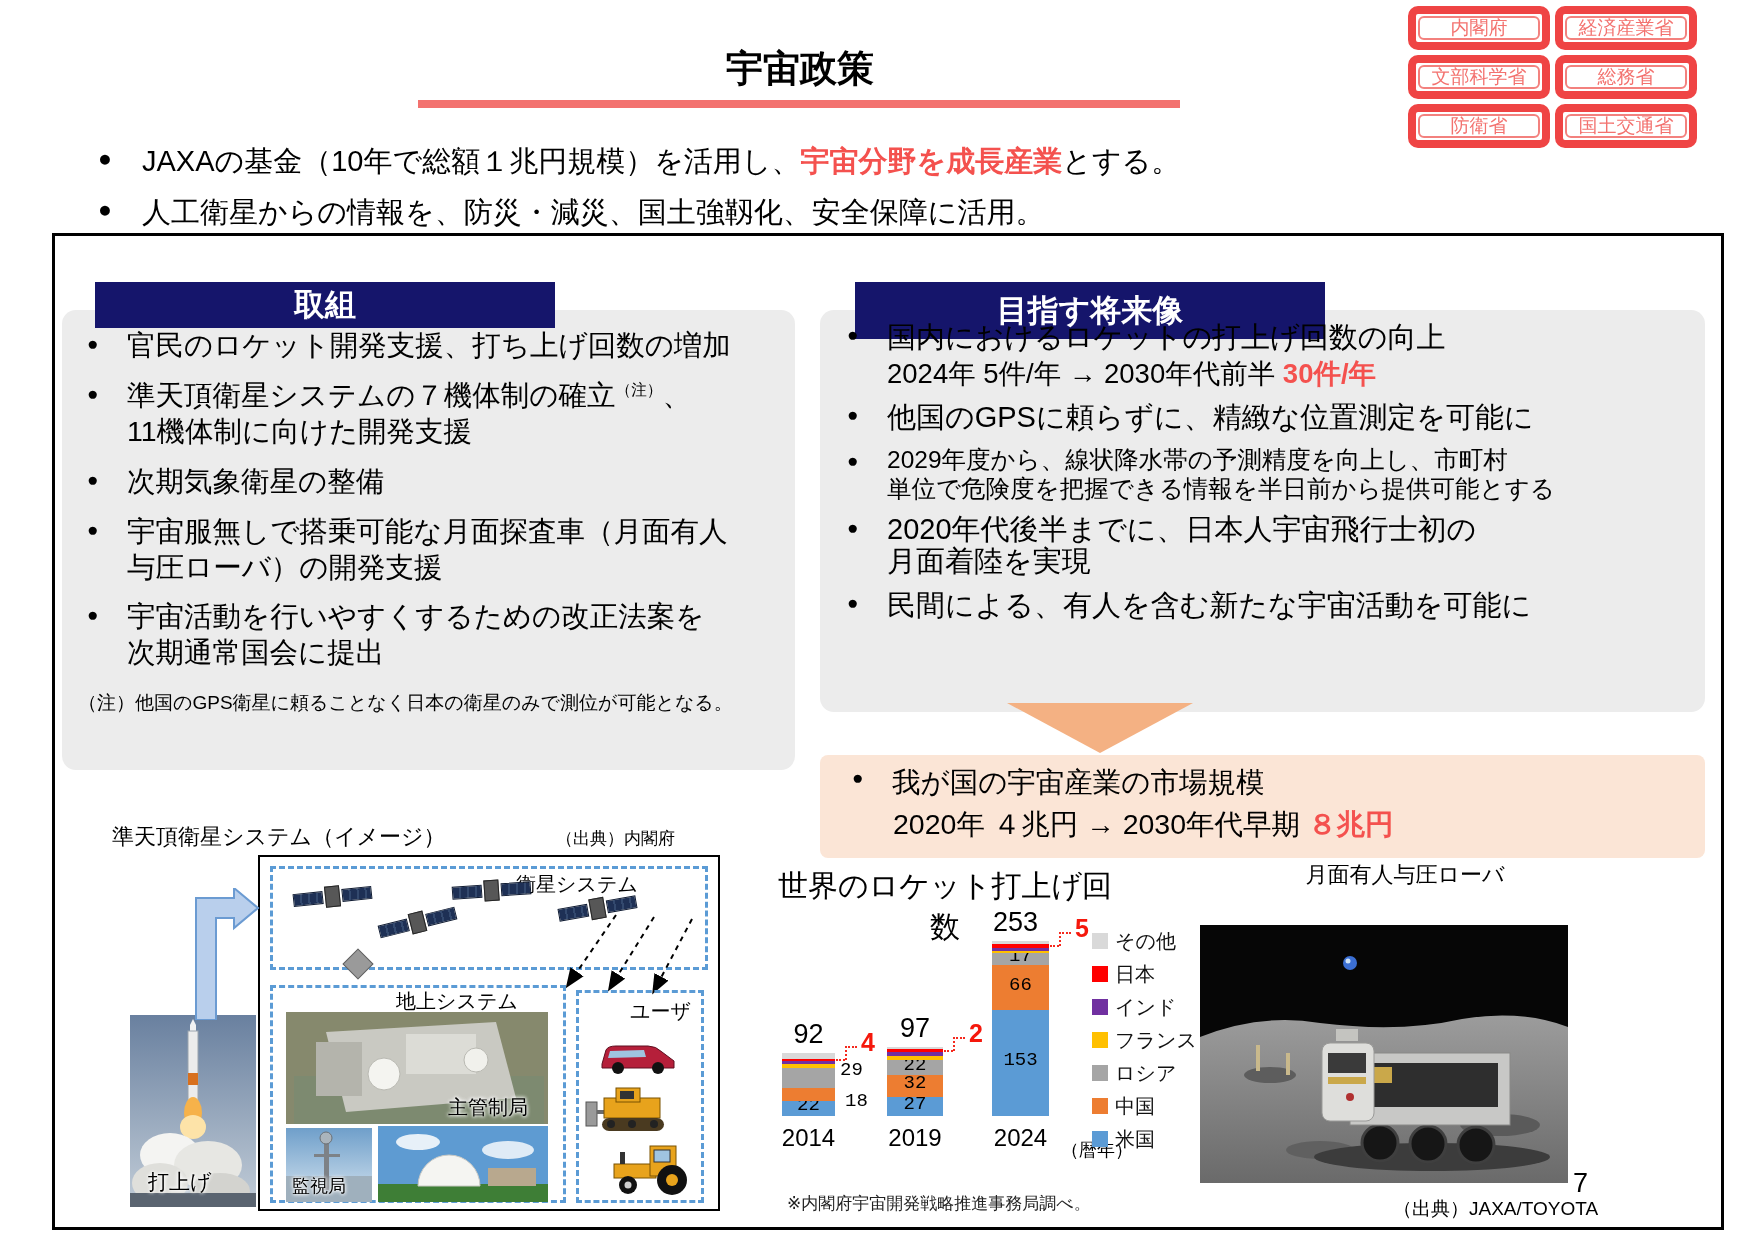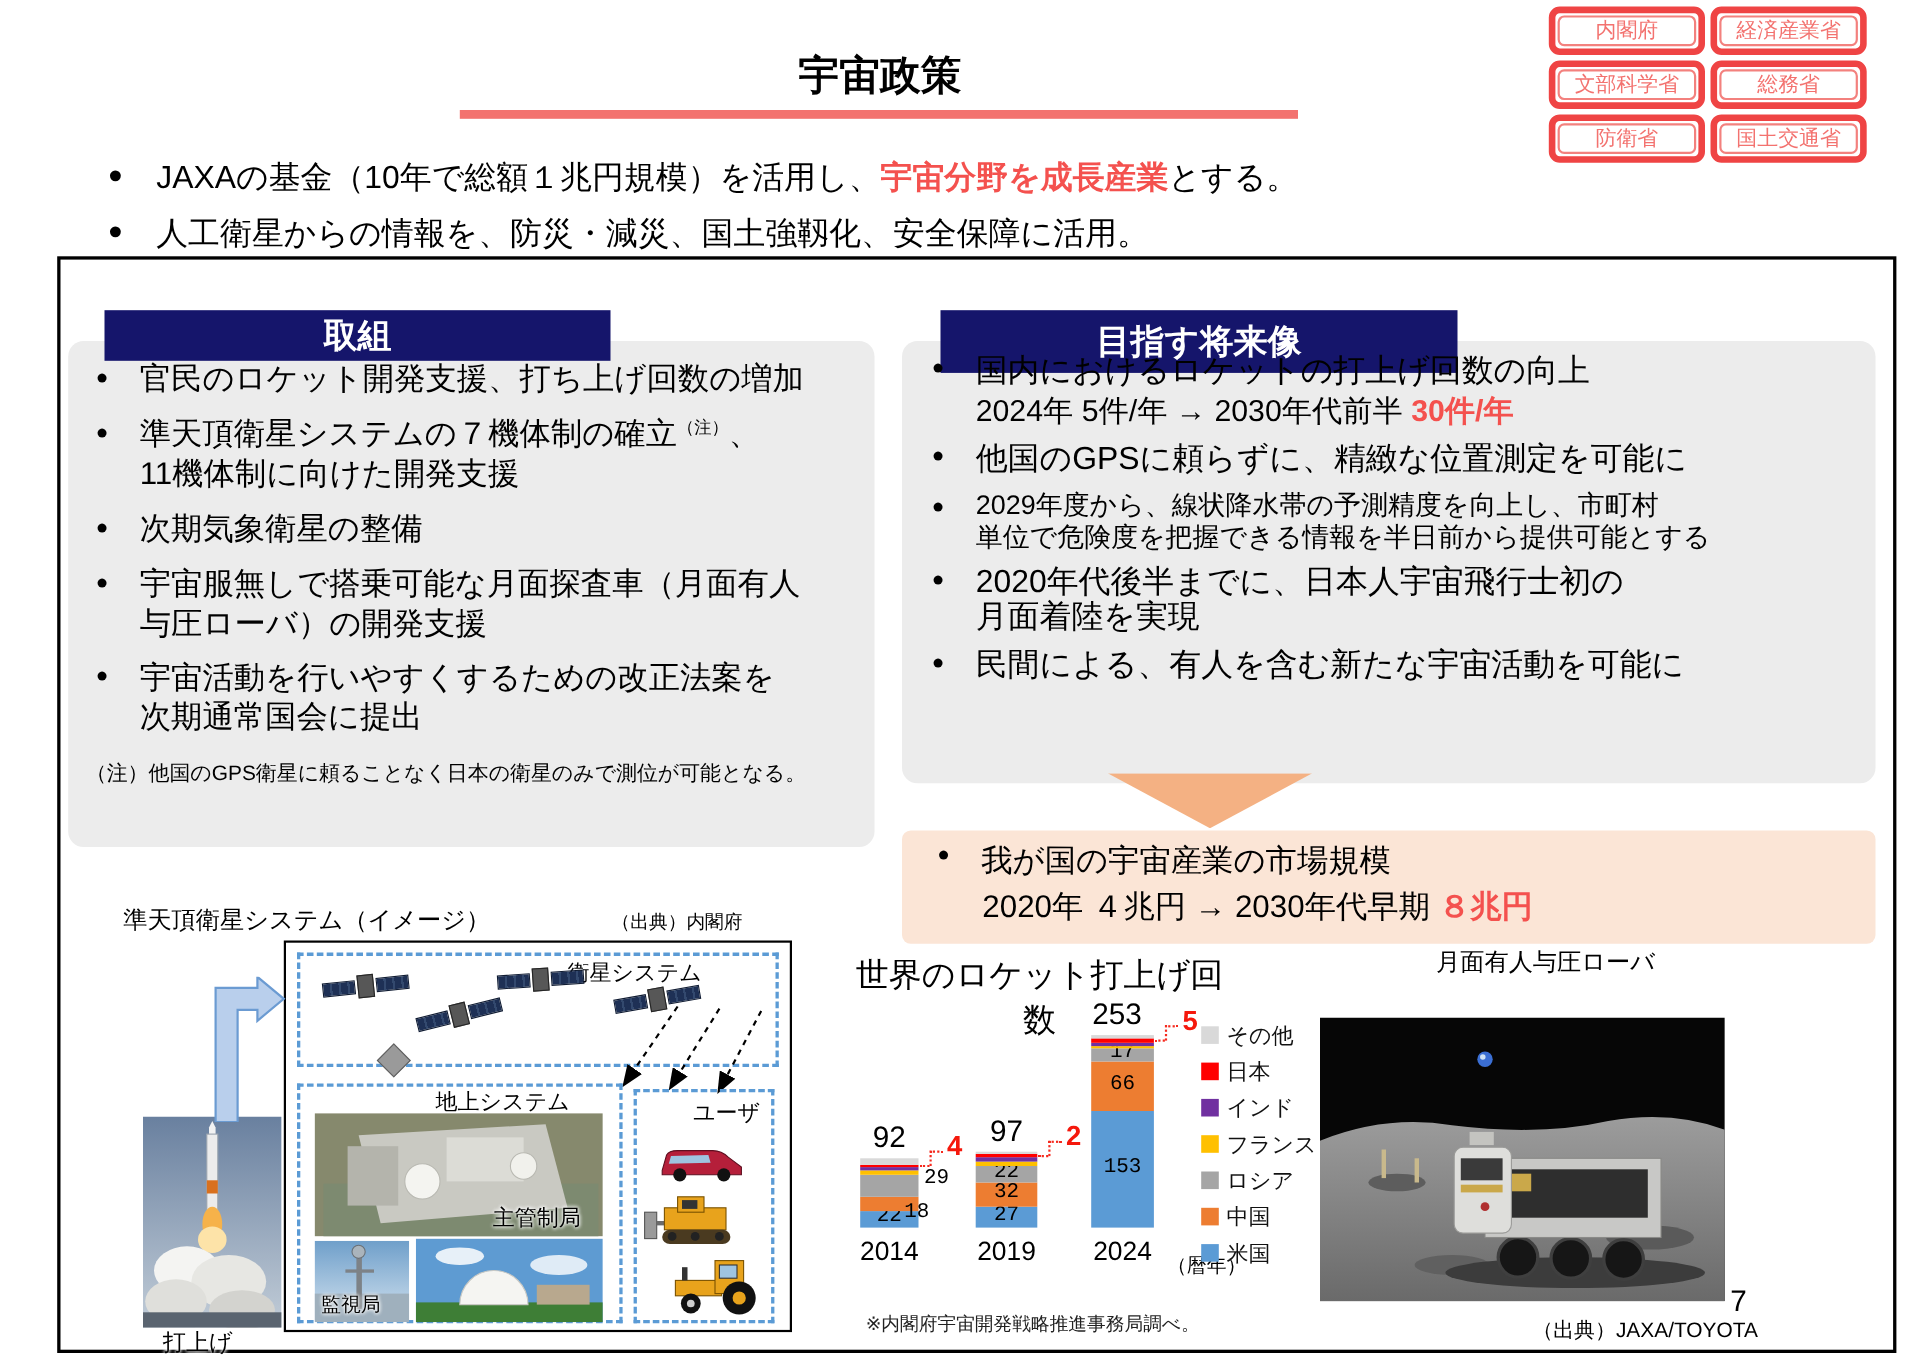--- a/index.html
+++ b/index.html
@@ -4,21 +4,21 @@
 <style>
   *{margin:0;padding:0;box-sizing:border-box;}
   html,body{background:#fff;}
   .page{position:relative;width:1755px;height:1241px;background:#fff;overflow:hidden;
         font-family:"Liberation Sans","DejaVu Sans",sans-serif;color:#111;}
   .abs{position:absolute;}
 
   
   .badges{position:absolute;left:1408px;top:6px;width:300px;display:grid;
           grid-template-columns:142px 142px;grid-gap:5px;}
-  .badge{border:6px solid #ef4444;border-radius:10px;padding:2px;height:44px;background:#fff;}
+  .badge{border:8px solid #ef4444;border-radius:10px;padding:2px;height:44px;background:#fff;}
   .badge-inner{border:2px solid #f3817e;border-radius:6px;height:100%;display:flex;
                align-items:center;justify-content:center;color:#f3726f;font-size:19px;}
 
   .slide-title{position:absolute;left:560px;top:44px;width:480px;text-align:center;
                font-size:37px;font-weight:bold;color:#000;}
   .title-underline{position:absolute;left:418px;top:100px;width:762px;height:8px;background:#f3726f;}
 
   
   .intro{position:absolute;left:98px;top:142px;width:1340px;list-style:none;}
   .intro li{position:relative;padding-left:44px;font-size:29px;margin-bottom:11px;color:#000;}
@@ -270,32 +270,32 @@
     <rect x="58" y="16" width="10" height="70" fill="#ececec" stroke="#9aa4ae"></rect>
     <rect x="58" y="58" width="10" height="12" fill="#d8701e"></rect>
     <ellipse cx="63" cy="98" rx="9" ry="16" fill="#f6b24a"></ellipse>
     <ellipse cx="63" cy="112" rx="13" ry="12" fill="#fde3a8"></ellipse>
     <ellipse cx="40" cy="140" rx="30" ry="22" fill="#f4f4f2"></ellipse>
     <ellipse cx="78" cy="150" rx="34" ry="24" fill="#e7e7e3"></ellipse>
     <ellipse cx="30" cy="168" rx="28" ry="20" fill="#dfdfdb"></ellipse>
     <ellipse cx="90" cy="176" rx="30" ry="18" fill="#d3d3cf"></ellipse>
     <rect x="0" y="178" width="126" height="14" fill="#5a6470"></rect>
   </svg>
-  <div class="photo-label" style="left:148px;top:1168px;font-size:21px;margin-top:38px;">打上げ</div>
+  <div class="photo-label" style="left:148px;top:1168px;font-size:21px;">打上げ</div>
   <svg class="abs" style="left:180px;top:888px;" width="84" height="132">
     <polygon points="16,132 16,10 54,10 54,0 78,20 54,40 54,30 36,30 36,132" fill="#b9cfec" stroke="#6b9bd2" stroke-width="2"></polygon>
   </svg>
 
   <div class="chart">
     <div class="chart-title">世界のロケット打上げ回数</div>
     <div class="abs" style="left:0;top:0;width:482px;height:392px;">
         <div class="seg" style="left: 47px; top: 242.82px; width: 53px; height: 15.18px; background: rgb(91, 155, 213);"></div>
         <div class="seg-label" style="left: 47px; top: 237.41px; width: 53px; text-align: center;">22</div>
         <div class="seg" style="left: 47px; top: 230.4px; width: 53px; height: 12.42px; background: rgb(237, 125, 49);"></div>
-        <div class="seg-label" style="left: 87px; top: 232.61px; text-align: center;">18</div>
+        <div class="seg-label" style="left: 110px; top: 232.61px; text-align: center;">18</div>
         <div class="seg" style="left: 47px; top: 210.39px; width: 53px; height: 20.01px; background: rgb(165, 165, 165);"></div>
         <div class="seg-label" style="left: 105px; top: 202.395px;">29</div>
         <div class="seg" style="left: 47px; top: 206.25px; width: 53px; height: 4.14px; background: rgb(255, 192, 0);"></div>
         <div class="seg" style="left: 47px; top: 203.49px; width: 53px; height: 2.76px; background: rgb(112, 48, 160);"></div>
         <div class="seg" style="left: 47px; top: 200.73px; width: 53px; height: 2.76px; background: rgb(255, 0, 0);"></div>
         <div class="seg" style="left: 47px; top: 194.52px; width: 53px; height: 6.21px; background: rgb(217, 217, 217);"></div>
         <div class="bar-total" style="left: 25px; top: 160.52px; width: 97px;">92</div>
         <div class="x-label" style="left: 25px; top: 266px; width: 97px;">2014</div>
         <div class="lead-h" style="left: 101px; top: 201.11px; width: 9px;"></div>
         <div class="lead-v" style="left: 110px; top: 188.11px; height: 14px;"></div>

